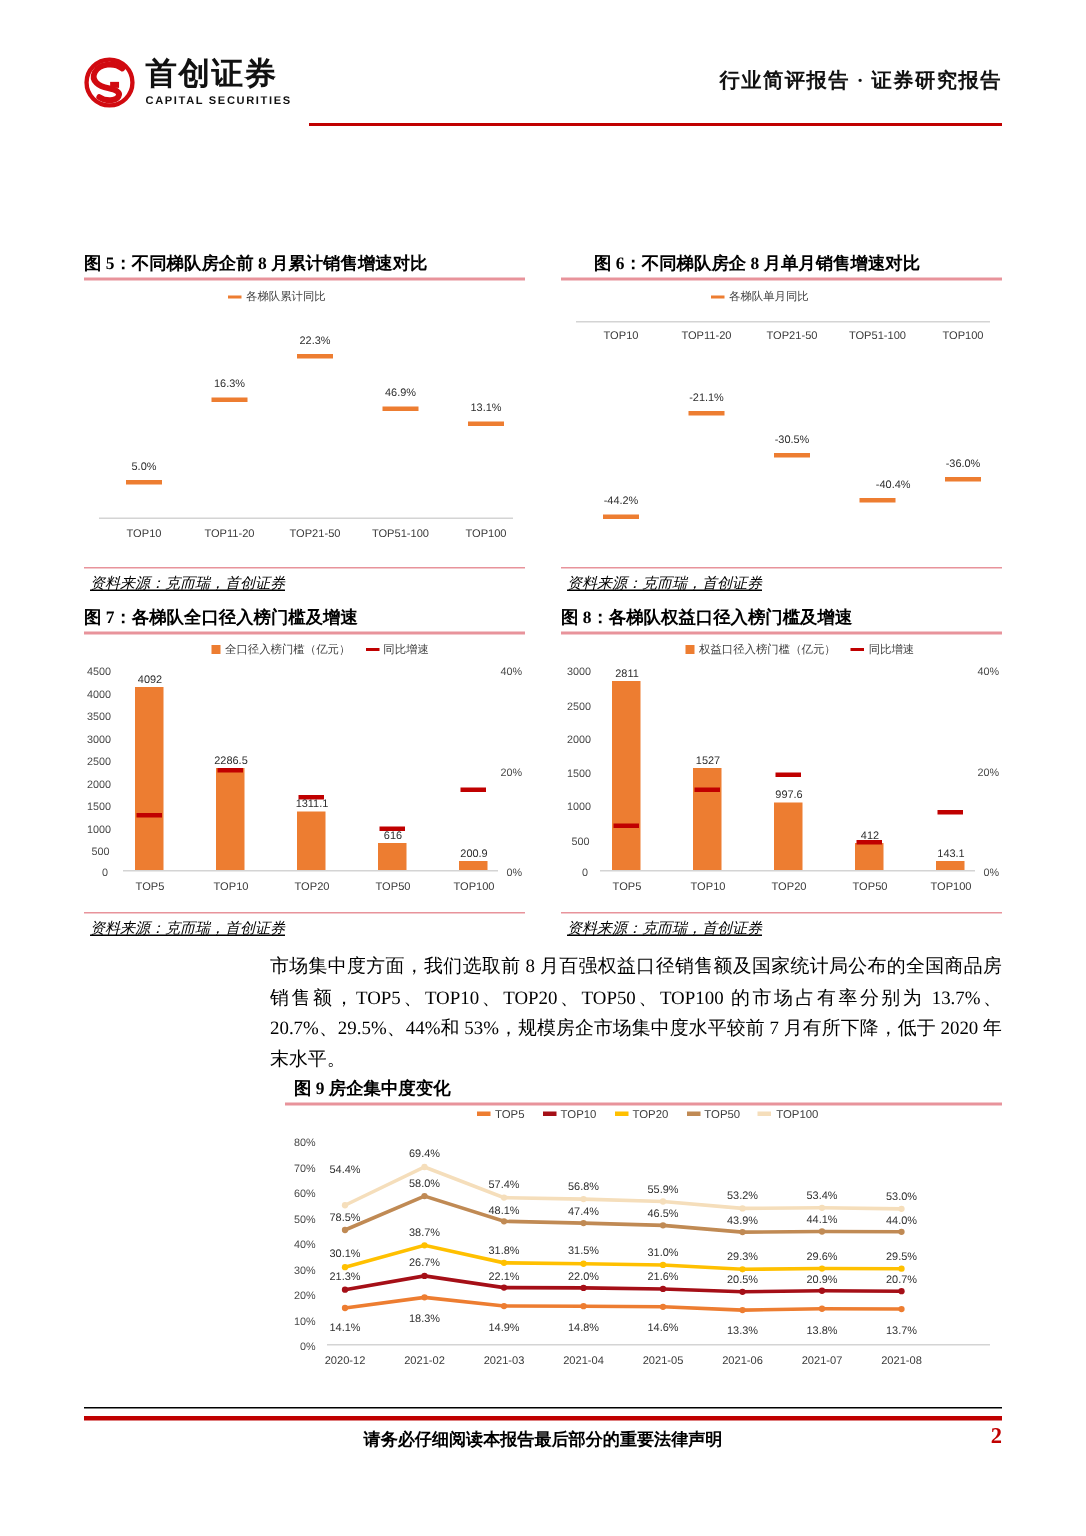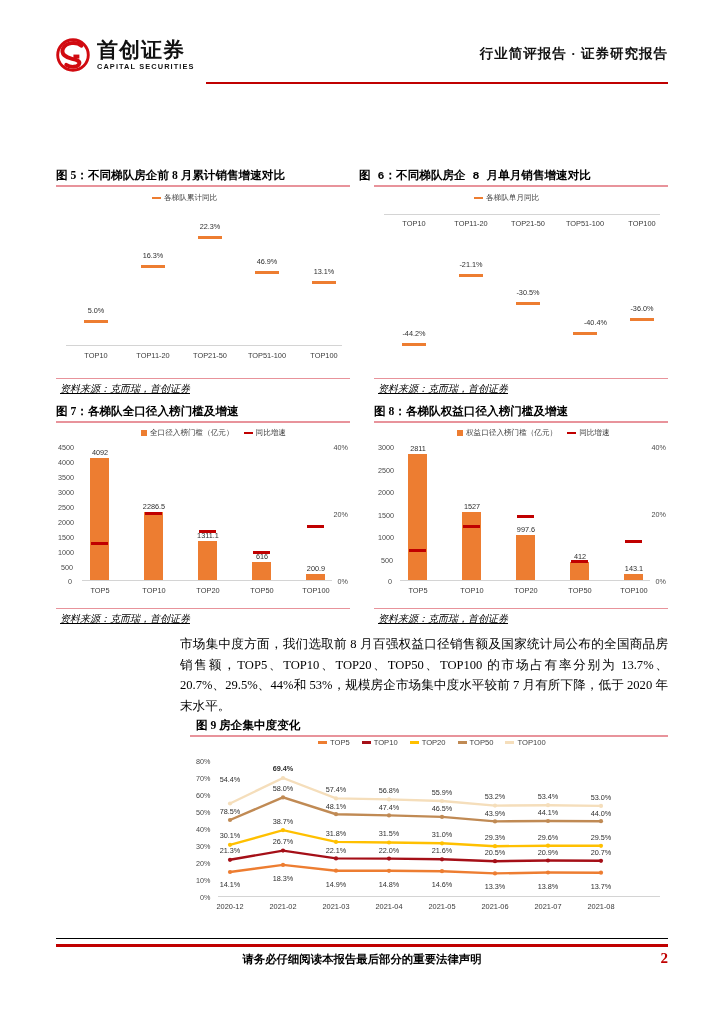--- a/index.html
+++ b/index.html
@@ -8,21 +8,21 @@
     font-family:"Liberation Serif","DejaVu Serif",serif;
     color:#000;
   }
   .page{position:absolute;inset:0;}
 
   
   .header{position:absolute;left:56px;top:36px;width:612px;height:58px;}
   .logo-wrap{position:absolute;left:0;top:2px;display:flex;align-items:center;gap:7px;}
   .logo-mark{width:34px;height:34px;position:relative;}
   .logo-text{display:flex;flex-direction:column;line-height:1;}
-  .logo-cn{font-family:Liberation Sans, sans-serif;font-weight:bold;font-size:21px;letter-spacing:1px;color:#111;}
+  .logo-cn{font-family:Liberation Serif, serif;font-weight:bold;font-size:21px;letter-spacing:1px;color:#111;}
   .logo-en{font-family:"Liberation Sans","DejaVu Sans",sans-serif;font-weight:bold;font-size:7.4px;letter-spacing:1.1px;color:#111;margin-top:3px;}
   .header-right{position:absolute;right:0;top:9px;font-family:"Liberation Serif",serif;font-weight:bold;font-size:13.5px;letter-spacing:1px;color:#111;white-space:nowrap;}
   .header-rule{position:absolute;left:0;right:0;top:46px;height:2.4px;background:#c00000;}
   .header-rule-short{position:absolute;left:0;width:150px;top:46px;height:2.4px;background:#ffffff;}
 
   
   .para{position:absolute;font-size:12.6px;line-height:20.5px;text-align:justify;color:#000;}
 
   
   .fig-title{position:absolute;font-weight:bold;font-size:11.6px;color:#000;white-space:nowrap;}
@@ -77,21 +77,21 @@
       </div>
     </div>
     <div class="header-right">行业简评报告 · 证券研究报告</div>
     <div class="header-rule"></div>
     <div class="header-rule-short"></div>
   </div>
 
 
   <div class="fig-title" style="left:56px;top:168px;">图 5：不同梯队房企前 8 月累计销售增速对比</div>
   <div class="fig-rule" style="left:56px;top:185px;width:294px;"></div>
-  <div class="fig-title" style="left:359px;top:168px;font-family:Liberation Mono, monospace;">图 6：不同梯队房企 8 月单月销售增速对比</div>
+  <div class="fig-title" style="left:396px;top:168px;">图 6：不同梯队房企 8 月单月销售增速对比</div>
   <div class="fig-rule" style="left:374px;top:185px;width:294px;"></div>
 
   <div class="chart" style="left:56px;top:188px;width:294px;height:186px;">
     <div class="chart-legend" style="left:96px;top:5px;">
       <span class="lg-item">
         <span class="lg-dash"></span>
         <span>各梯队累计同比</span>
       </span>
     </div>
 
@@ -344,21 +344,21 @@
           <circle cx="146" cy="132.7" r="2.1" fill="#ed7d31"></circle>
           <circle cx="199" cy="132.8" r="2.1" fill="#ed7d31"></circle>
           <circle cx="252" cy="133.2" r="2.1" fill="#ed7d31"></circle>
           <circle cx="305" cy="135.4" r="2.1" fill="#ed7d31"></circle>
           <circle cx="358" cy="134.5" r="2.1" fill="#ed7d31"></circle>
           <circle cx="411" cy="134.7" r="2.1" fill="#ed7d31"></circle>
       </g>
     </svg>
 
     <div class="dlabel" style="left:18px;top:37px;width:44px;">54.4%</div>
-    <div class="dlabel" style="left:71px;top:26px;width:44px;font-weight:bold;">69.4%</div>
+    <div class="dlabel" style="left:71px;top:26px;width:44px;">69.4%</div>
     <div class="dlabel" style="left:124px;top:47px;width:44px;">57.4%</div>
     <div class="dlabel" style="left:177px;top:48px;width:44px;">56.8%</div>
     <div class="dlabel" style="left:230px;top:50px;width:44px;">55.9%</div>
     <div class="dlabel" style="left:283px;top:54px;width:44px;">53.2%</div>
     <div class="dlabel" style="left:336px;top:54px;width:44px;">53.4%</div>
     <div class="dlabel" style="left:389px;top:55px;width:44px;">53.0%</div>
 
     <div class="dlabel" style="left:18px;top:69px;width:44px;">78.5%</div>
     <div class="dlabel" style="left:71px;top:46px;width:44px;">58.0%</div>
     <div class="dlabel" style="left:124px;top:64px;width:44px;">48.1%</div>

